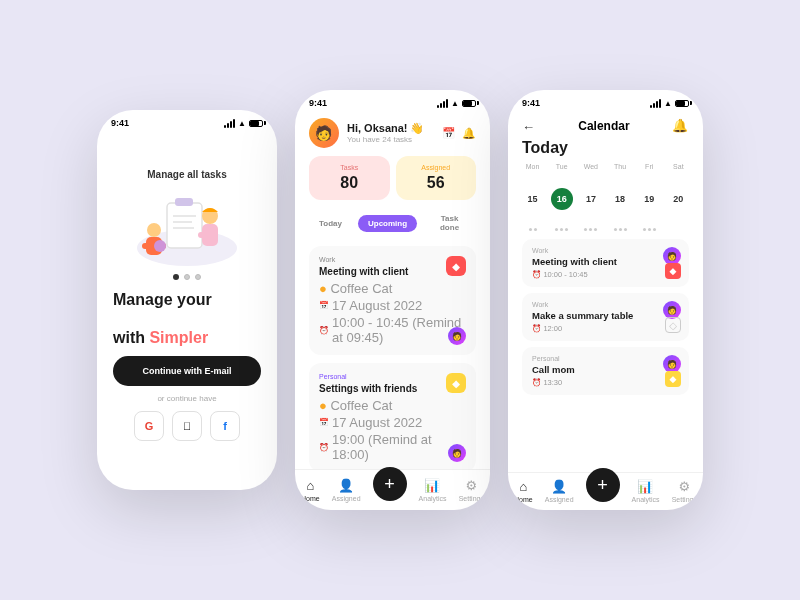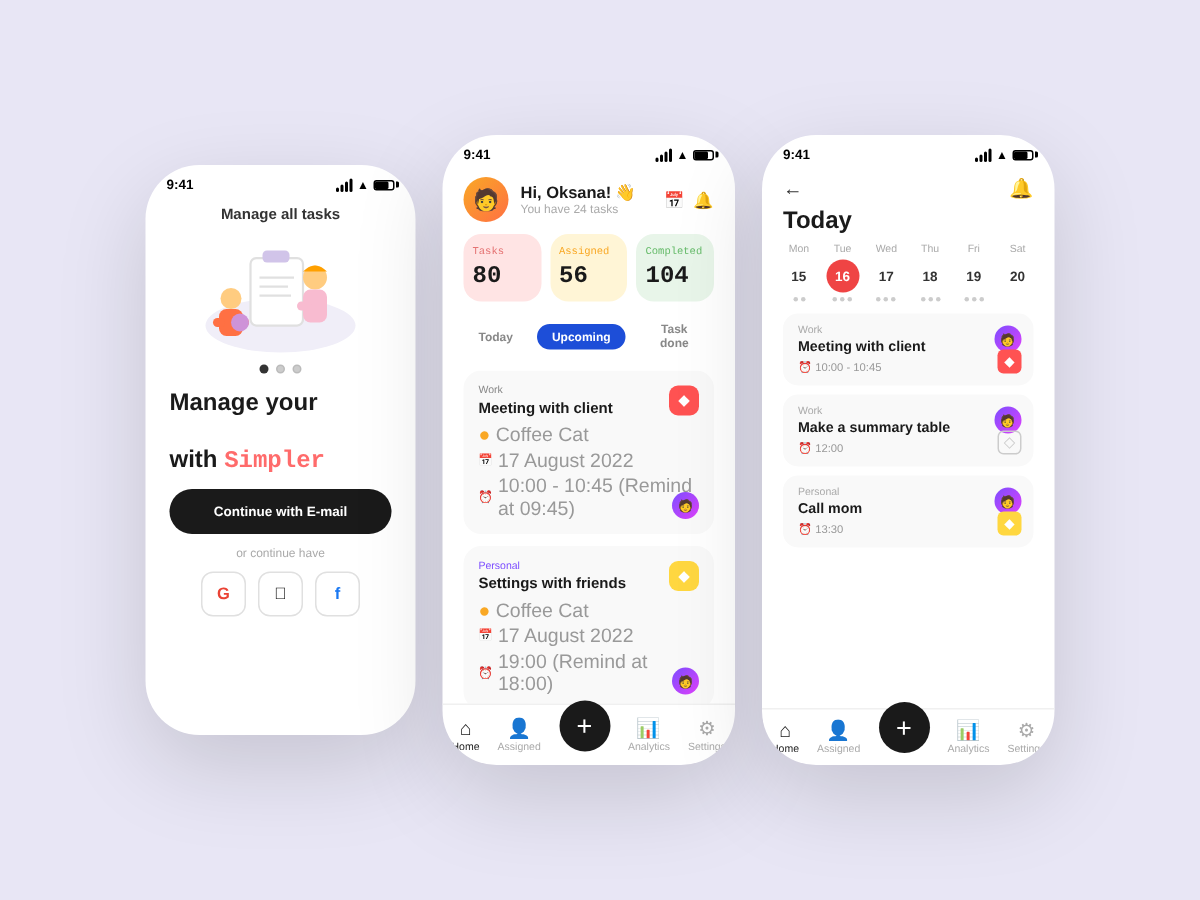--- a/index.html
+++ b/index.html
@@ -69,20 +69,21 @@
     .battery-fill {
       background: #000; height: 100%; width: 75%; border-radius: 1px;
     }
 
     
     .left-phone-content {
       padding: 0;
       display: flex;
       flex-direction: column;
       height: calc(100% - 28px);
+      margin-top: 31px;
     }
     .onboarding-body {
       flex: 1;
       display: flex;
       flex-direction: column;
       align-items: center;
       padding: 6px 16px 12px;
     }
     .manage-title {
       font-size: 10px;
@@ -108,21 +109,21 @@
     .dot-inactive { background: #ccc; border: 1.5px solid #bbb; }
     .headline {
       font-size: 16px;
       font-weight: 800;
       color: #1a1a1a;
       line-height: 1.2;
       text-align: left;
       margin-bottom: 8px;
       width: 100%;
     }
-    .headline .accent { color: #ff6b6b; font-family: Liberation Mono, monospace; }
+    .headline .accent { color: #ff6b6b; }
     .subtext {
       font-size: 8px;
       color: #888;
       line-height: 1.4;
       text-align: left;
       margin-bottom: 12px;
       width: 100%;
     }
     .continue-btn {
       background: #1a1a1a;
@@ -184,22 +185,21 @@
     .header-icons { display: flex; gap: 6px; color: #999; font-size: 11px; }
     .stats-row {
       display: flex;
       gap: 6px;
       padding: 0 14px 10px;
     }
     .stat-card {
       flex: 1;
       border-radius: 12px;
       padding: 8px 6px;
-      text-align: left;
-      font-family: Liberation Mono, monospace;
+      text-align: center;
     }
     .stat-card.pink { background: #ffe4e4; }
     .stat-card.yellow { background: #fff5d6; }
     .stat-card.green { background: #e8f5e9; }
     .stat-label { font-size: 7px; color: #888; margin-bottom: 3px; }
     .stat-value { font-size: 16px; font-weight: 800; color: #1a1a1a; }
     .stat-card.pink .stat-label { color: #e57373; }
     .stat-card.yellow .stat-label { color: #f9a825; }
     .stat-card.green .stat-label { color: #66bb6a; }
 
@@ -210,21 +210,21 @@
       padding: 0 14px 10px;
     }
     .tab-btn {
       padding: 4px 10px;
       border-radius: 20px;
       font-size: 8px;
       font-weight: 600;
       border: none;
       cursor: pointer;
     }
-    .tab-btn.active { background: #1d4ed8; color: #fff; }
+    .tab-btn.active { background: #8b5cf6; color: #fff; }
     .tab-btn.inactive { background: transparent; color: #888; }
 
     .tasks-list {
       flex: 1;
       overflow: hidden;
       padding: 0 14px;
       display: flex;
       flex-direction: column;
       gap: 8px;
     }
@@ -330,32 +330,32 @@
 
     .cal-days {
       display: flex;
       justify-content: space-around;
       padding: 0 10px 4px;
     }
     .cal-day {
       display: flex;
       flex-direction: column;
       align-items: center;
-      gap: 3px;
+      gap: 18px;
       cursor: pointer;
     }
     .day-name { font-size: 7px; color: #aaa; }
     .day-num {
       width: 22px; height: 22px;
       border-radius: 50%;
       display: flex; align-items: center; justify-content: center;
       font-size: 9px;
       font-weight: 700;
     }
-    .day-num.active { background: #ef4444; color: white; }
+    .day-num.active { background: #15803d; color: white; }
     .day-num.inactive { color: #333; }
     .day-dots { display: flex; gap: 2px; }
     .day-dot { width: 3px; height: 3px; border-radius: 50%; background: #ccc; }
 
     .cal-tasks {
       flex: 1;
       overflow: hidden;
       padding: 4px 14px;
       display: flex;
       flex-direction: column;
@@ -509,24 +509,20 @@
 
       <div class="stats-row">
         <div class="stat-card pink">
           <div class="stat-label">Tasks</div>
           <div class="stat-value">80</div>
         </div>
         <div class="stat-card yellow">
           <div class="stat-label">Assigned</div>
           <div class="stat-value">56</div>
         </div>
-        <div class="stat-card green">
-          <div class="stat-label">Completed</div>
-          <div class="stat-value">104</div>
-        </div>
       </div>
 
       <div class="tab-row">
         <button class="tab-btn inactive">Today</button>
         <button class="tab-btn active">Upcoming</button>
         <button class="tab-btn inactive">Task done</button>
       </div>
 
       <div class="tasks-list">
 
@@ -602,20 +598,21 @@
         <span class="wifi-icon">▲</span>
         <div class="battery-icon">
             <div class="battery-fill"></div>
           </div>
       </div>
     </div>
 
     <div class="right-content">
       <div class="right-header">
         <span class="back-arrow">←</span>
+        <span style="flex:1;text-align:center;font-size:12px;font-weight:700;">Calendar</span>
         <span class="bell-icon">🔔</span>
       </div>
 
       <div class="today-label">Today</div>
 
       <div class="cal-days">
         <div class="cal-day">
           <span class="day-name">Mon</span>
           <div class="day-num inactive">15</div>
           <div class="day-dots">

